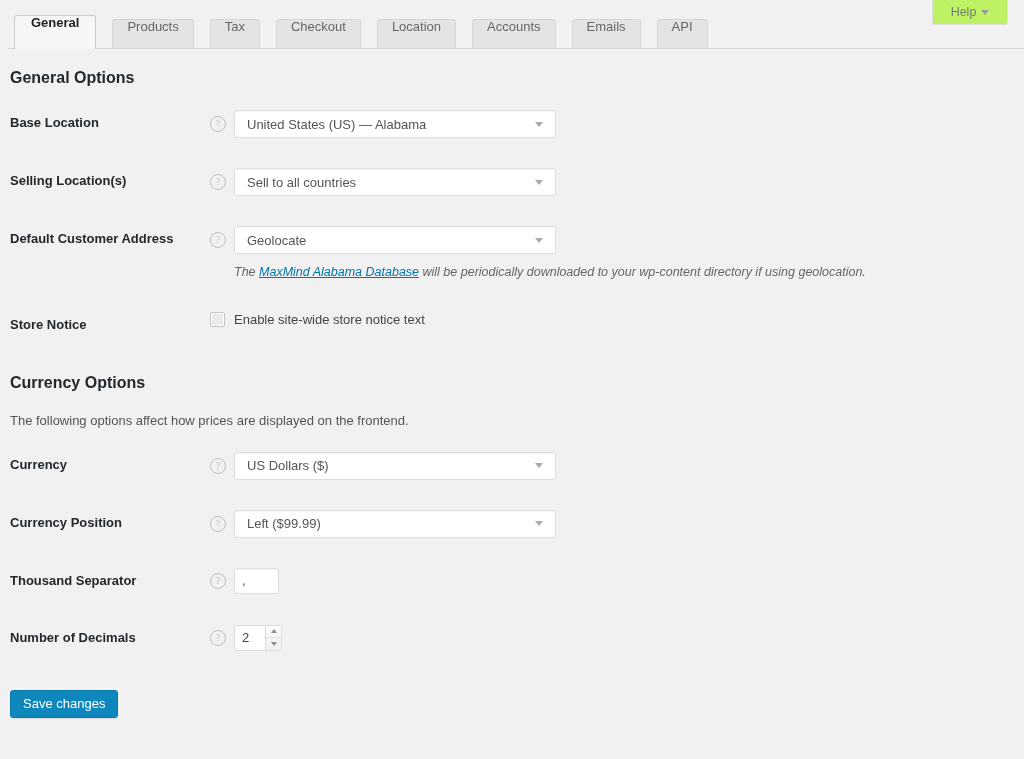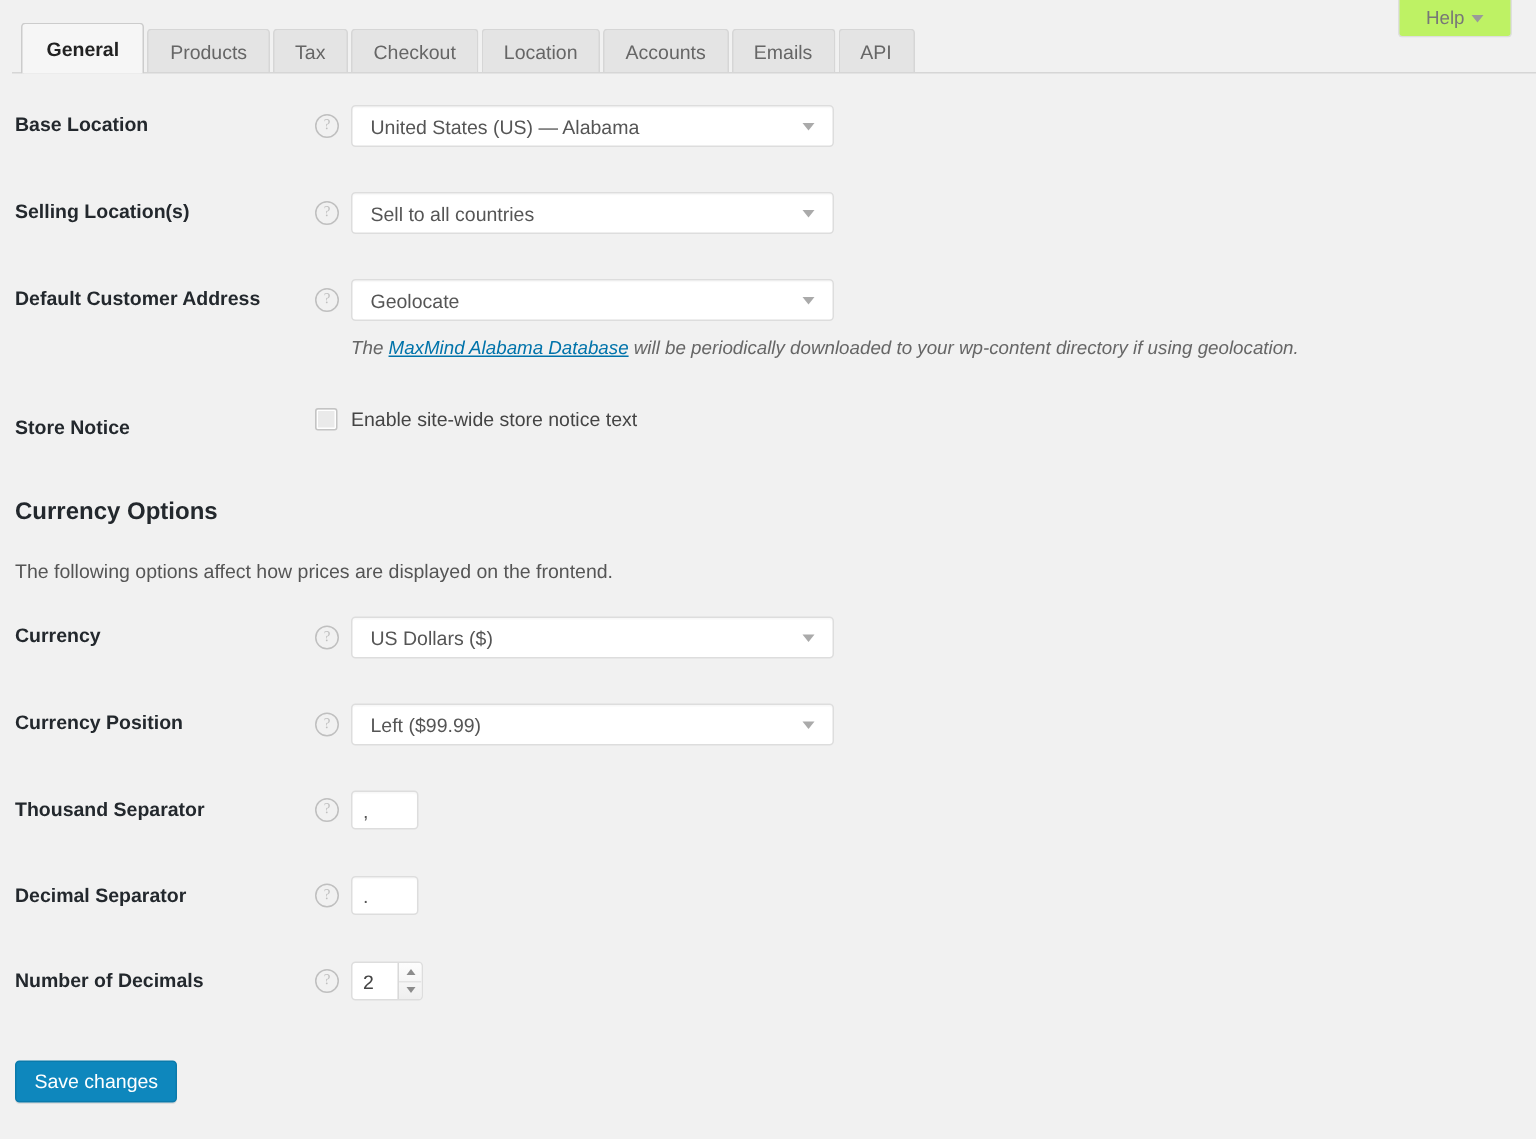--- a/index.html
+++ b/index.html
@@ -57,25 +57,24 @@
     display: flex;
     align-items: flex-end;
     border-bottom: 1px solid #d6d6d6;
     box-sizing: border-box;
     padding-left: 6px;
   }
   .tab {
     height: 29px;
     padding: 0 14px;
     display: flex;
-    align-items: center;
     background: #e4e4e4;
     border: 1px solid #d6d6d6;
     border-bottom: none;
-    margin-right: 2px;
+    margin-right: 16px;
     border-radius: 3px 3px 0 0;
     color: #666;
     font-size: 13px;
     line-height: 1;
     box-sizing: border-box;
     cursor: pointer;
     white-space: nowrap;
   }
   .tab.active {
     background: #f6f6f6;
@@ -339,20 +338,21 @@
   <div class="tab">
       <span>Emails</span>
     </div>
   <div class="tab">
       <span>API</span>
     </div>
 </nav>
 
 <div class="content">
 
+  <h2 class="section-title">General Options</h2>
 
   <table class="form-table">
     <tbody>
       <tr>
         <th>Base Location</th>
         <td>
           <div class="field-row">
             <span class="help-tip">?</span>
             <div class="wc-select">
               <span class="sel-text">United States (US) — Alabama</span>
@@ -437,29 +437,20 @@
       <tr>
         <th>Thousand Separator</th>
         <td>
           <div class="field-row">
             <span class="help-tip">?</span>
             <input class="wc-input" type="text" value="," style="">
           </div>
         </td>
       </tr>
 
-      <tr>
-        <th>Decimal Separator</th>
-        <td>
-          <div class="field-row">
-            <span class="help-tip">?</span>
-            <input class="wc-input" type="text" value="." style="">
-          </div>
-        </td>
-      </tr>
 
       <tr>
         <th>Number of Decimals</th>
         <td>
           <div class="field-row">
             <span class="help-tip">?</span>
             <span class="spinner-wrap">
               <input class="spinner-val" type="text" value="2" style="">
               <span class="spinner-btns">
                 <span class="spin-btn up">

